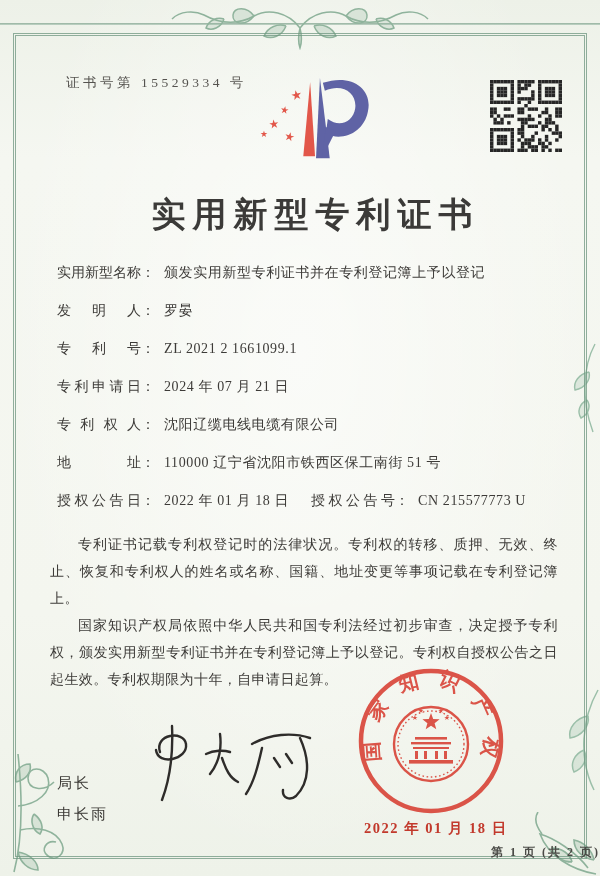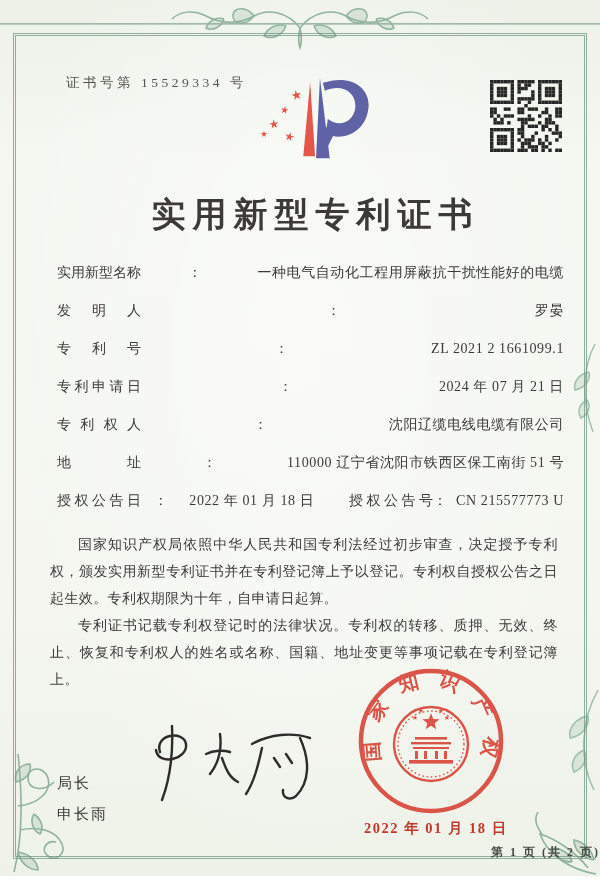--- a/index.html
+++ b/index.html
@@ -22,21 +22,21 @@
   .orn-right{right:1px;top:342px;width:34px;height:92px;}
   .orn-right2{right:0px;top:688px;width:46px;height:104px;}
 
   .cert-no{position:absolute;left:66px;top:74px;font-size:13.5px;letter-spacing:3.5px;color:#55534f;}
   .logo{position:absolute;left:246px;top:76px;width:142px;height:98px;}
   .qr{position:absolute;left:490px;top:80px;width:72px;height:72px;}
   .title{position:absolute;top:180px;left:0;width:100%;margin:12px;text-align:center;
     font-size:34px;font-weight:700;letter-spacing:7px;text-indent:7px;color:#3b3a38;}
 
   .fields{position:absolute;left:57px;top:264px;right:36px;font-size:14px;color:#3d3b38;}
-  .field-row{display:flex;align-items:baseline;height:38px;justify-content:space-between;}
+  .field-row{display:flex;align-items:baseline;height:38px;}
   .flabel{display:inline-block;width:84px;text-align:justify;text-align-last:justify;white-space:nowrap;}
   .colon{margin-right:9px;}
   .fvalue{letter-spacing:.6px;white-space:nowrap;}
   .grant-group2{margin-left:22px;display:flex;align-items:baseline;}
 
   .body-text{position:absolute;left:50px;right:42px;top:531px;font-size:14px;
     line-height:27px;text-align:justify;color:#3d3b38;}
   .body-text p{margin:0;text-indent:2em;letter-spacing:.4px;}
 
   .signer{position:absolute;left:57px;top:745px;font-size:15px;letter-spacing:2px;line-height:31px;color:#3a3834;margin-top:23px;}
@@ -347,21 +347,21 @@
         <rect x="68.57" y="68.57" width="3.43" height="3.43" fill="#262626"></rect>
       </svg>
   </div>
 
   <h1 class="title">实用新型专利证书</h1>
 
   <div class="fields">
     <div class="field-row">
       <span class="flabel">实用新型名称</span>
         <span class="colon">：</span>
-        <span class="fvalue">一种电气自动化工程用屏蔽抗干扰性能好的电缆</span>
+        <span class="fvalue">颁发实用新型专利证书并在专利登记簿上予以登记</span>
     </div>
     <div class="field-row">
       <span class="flabel">发明人</span>
         <span class="colon">：</span>
         <span class="fvalue">罗晏</span>
     </div>
     <div class="field-row">
       <span class="flabel">专利号</span>
         <span class="colon">：</span>
         <span class="fvalue">ZL 2021 2 1661099.1</span>
@@ -387,22 +387,22 @@
         <span class="fvalue">2022 年 01 月 18 日</span>
       <span class="grant-group2">
         <span class="flabel">授权公告号</span>
           <span class="colon">：</span>
           <span class="fvalue">CN 215577773 U</span>
       </span>
     </div>
   </div>
 
   <div class="body-text">
+    <p>专利证书记载专利权登记时的法律状况。专利权的转移、质押、无效、终止、恢复和专利权人的姓名或名称、国籍、地址变更等事项记载在专利登记簿上。</p>
     <p>国家知识产权局依照中华人民共和国专利法经过初步审查，决定授予专利权，颁发实用新型专利证书并在专利登记簿上予以登记。专利权自授权公告之日起生效。专利权期限为十年，自申请日起算。</p>
-    <p>专利证书记载专利权登记时的法律状况。专利权的转移、质押、无效、终止、恢复和专利权人的姓名或名称、国籍、地址变更等事项记载在专利登记簿上。</p>
   </div>
 
   <div class="signer">
     <div>局长</div>
     <div>申长雨</div>
   </div>
 
   <svg class="signature" viewBox="0 0 200 92">
     <g stroke="#2e2c2a" stroke-width="2.4" fill="none" stroke-linecap="round">
       <path d="M 28,32 C 22,14 52,10 54,24 C 56,40 26,46 24,30"></path>

